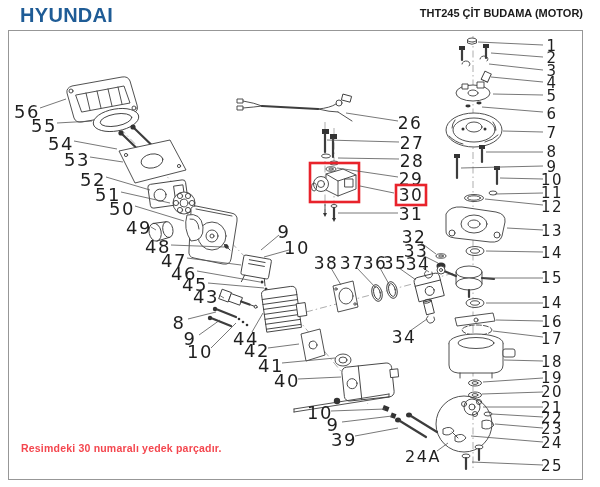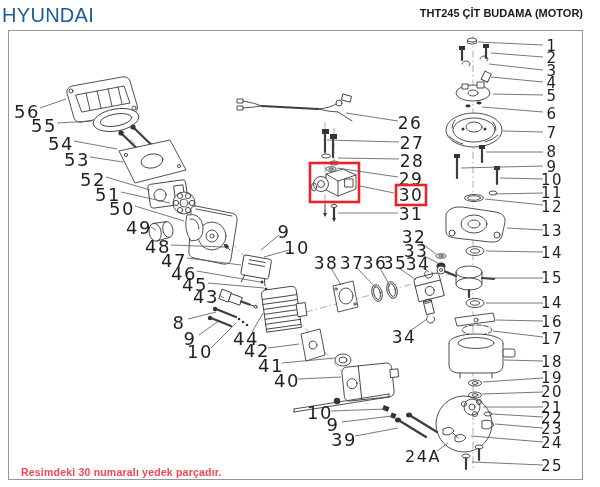--- a/index.html
+++ b/index.html
@@ -1,25 +1,25 @@
 <!DOCTYPE html>
 <html><head>
 <meta charset="utf-8">
 <style>
   html,body{margin:0;padding:0;background:#fff;}
   .stage{position:relative;width:600px;height:487px;background:#fff;overflow:hidden;
          font-family:"Liberation Sans",sans-serif;}
-  .logo{position:absolute;left:2px;top:4px;font-size:20px;font-weight:400;
+  .logo{position:absolute;left:20px;top:4px;font-size:20px;font-weight:700;
         color:#1f5c96;letter-spacing:.3px;}
   .title{position:absolute;right:17px;top:7px;font-size:11px;font-weight:bold;color:#1a1a1a;margin-left:11px;}
   .frame{position:absolute;left:8px;top:30px;width:573px;height:448px;
          border:1px solid #979797;background:#fff;}
   .art{position:absolute;left:0;top:0;}
   .note{position:absolute;left:21px;top:442px;font-size:10.5px;font-weight:bold;
-        color:#f4464e;letter-spacing:.2px;margin-top:24px;}
+        color:#f4464e;letter-spacing:.2px;}
   
   .p{fill:none;stroke:#3d3d3d;stroke-width:.9;stroke-linecap:round;stroke-linejoin:round;}
   .pw{fill:#fff;stroke:#3d3d3d;stroke-width:.9;stroke-linejoin:round;}
   .pd{fill:#333;stroke:none;}
   .th{stroke-width:2.2;}
   .cl{fill:none;stroke:#8a8a8a;stroke-width:.7;stroke-dasharray:7 3 1.5 3;}
   .ld{stroke:#555;stroke-width:.8;}
   .co{font-family:"DejaVu Sans",sans-serif;fill:#1f1f1f;letter-spacing:1.5px;}
   .hl{fill:none;stroke:#e8232b;stroke-width:2.6;}
 </style>

